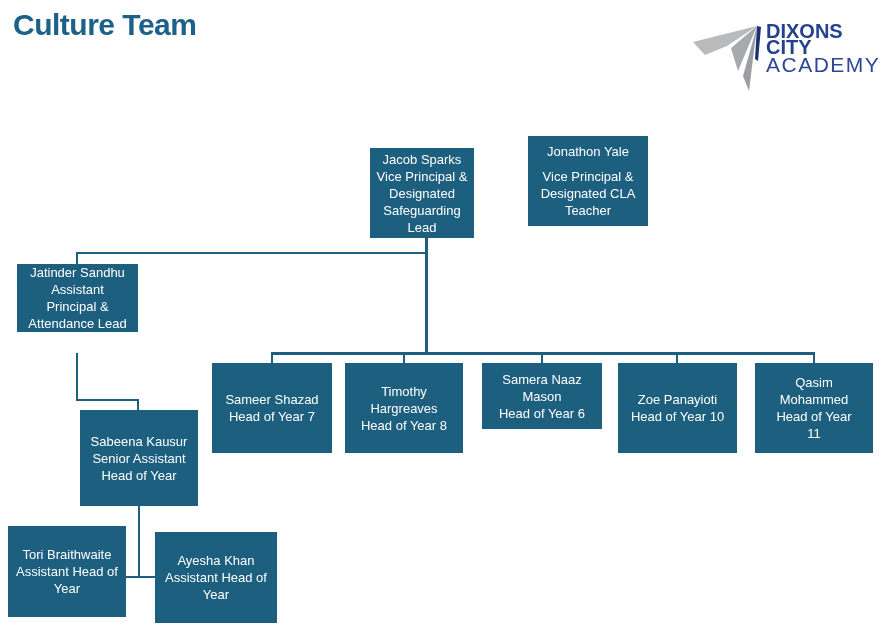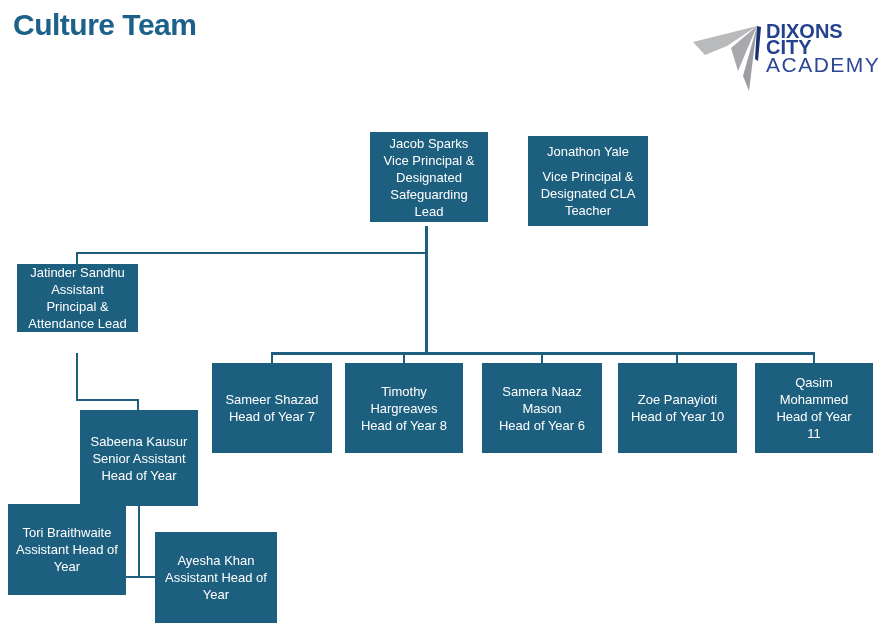--- a/index.html
+++ b/index.html
@@ -58,21 +58,21 @@
   <div class="cn" style="left:403px;top:352px;width:2px;height:11px;"></div>
   <div class="cn" style="left:541px;top:352px;width:2px;height:11px;"></div>
   <div class="cn" style="left:676px;top:352px;width:2px;height:11px;"></div>
   <div class="cn" style="left:813px;top:352px;width:2px;height:11px;"></div>
   <div class="cn" style="left:76px;top:353px;width:2px;height:47px;"></div>
   <div class="cn" style="left:76px;top:399px;width:63px;height:2px;"></div>
   <div class="cn" style="left:137px;top:399px;width:2px;height:11px;"></div>
   <div class="cn" style="left:138px;top:506px;width:2px;height:72px;"></div>
   <div class="cn" style="left:126px;top:576px;width:29px;height:2px;"></div>
 
-  <div class="node" style="left:370px;top:132px;width:118px;height:90px;">
+  <div class="node" style="left:370px;top:148px;width:104px;height:90px;">
     <div class="nm">Jacob Sparks</div>
     <div class="rl">Vice Principal &amp; Designated Safeguarding Lead</div>
   </div>
 
   <div class="node" style="left:528px;top:136px;width:120px;height:90px;gap:8px;">
     <div class="nm">Jonathon Yale</div>
     <div class="rl">Vice Principal &amp; Designated CLA Teacher</div>
   </div>
 
   <div class="node" style="left:17px;top:264px;width:121px;height:68px;padding:0 8px;">
@@ -83,41 +83,41 @@
   <div class="node" style="left:212px;top:363px;width:120px;height:90px;">
     <div class="nm">Sameer Shazad</div>
     <div class="rl">Head of Year 7</div>
   </div>
 
   <div class="node" style="left:345px;top:363px;width:118px;height:90px;">
     <div class="nm">Timothy Hargreaves</div>
     <div class="rl">Head of Year 8</div>
   </div>
 
-  <div class="node" style="left:482px;top:363px;width:120px;height:90px;text-align:center;">
+  <div class="node" style="left:482px;top:363px;width:120px;height:66px;text-align:center;">
     <div class="nm">Samera Naaz Mason</div>
     <div class="rl">Head of Year 6</div>
   </div>
 
   <div class="node" style="left:618px;top:363px;width:119px;height:90px;">
     <div class="nm">Zoe Panayioti</div>
     <div class="rl">Head of Year 10</div>
   </div>
 
   <div class="node pad9" style="left:755px;top:363px;width:118px;height:90px;">
     <div class="nm">Qasim Mohammed</div>
     <div class="rl">Head of Year 11</div>
   </div>
 
   <div class="node" style="left:80px;top:410px;width:118px;height:96px;">
     <div class="nm">Sabeena Kausur</div>
     <div class="rl">Senior Assistant Head of Year</div>
   </div>
 
-  <div class="node" style="left:8px;top:504px;width:118px;height:91px;">
+  <div class="node" style="left:8px;top:526px;width:118px;height:91px;">
     <div class="nm">Tori Braithwaite</div>
     <div class="rl">Assistant Head of Year</div>
   </div>
 
   <div class="node" style="left:155px;top:532px;width:122px;height:91px;">
     <div class="nm">Ayesha Khan</div>
     <div class="rl">Assistant Head of Year</div>
   </div>
 
 </div>

